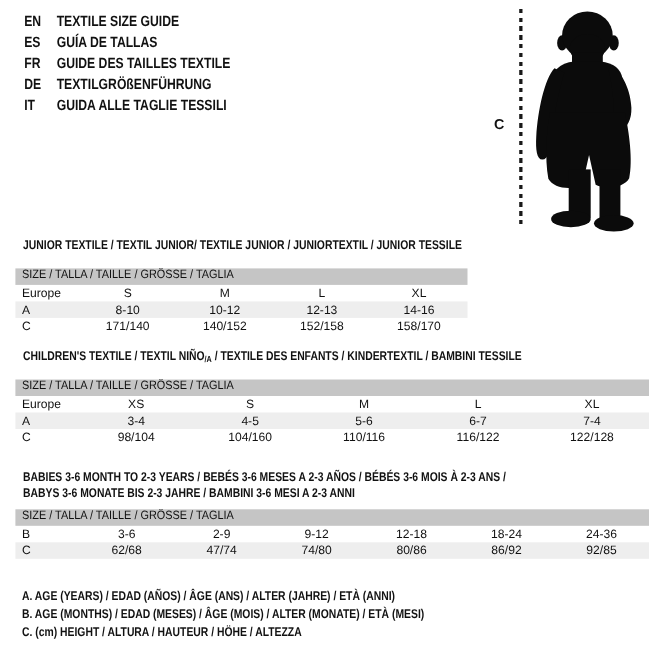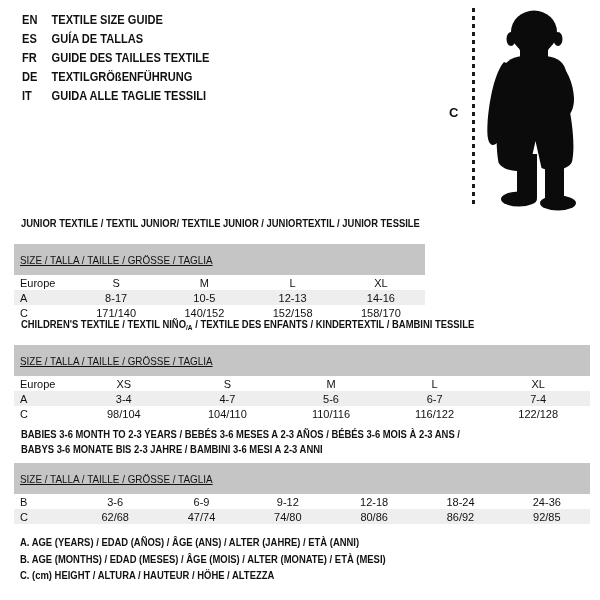--- a/index.html
+++ b/index.html
@@ -25,22 +25,22 @@
   .height-label { left:449px; top:105px; font-weight:700; font-size:13px; }
   .baby-svg { left:478px; top:6px; }
 
   
   .tbl-title { left:21px; font-weight:700; font-size:11.5px; line-height:15px; }
   .tbl-title sub { font-size:8px; vertical-align:-2px; }
 
   
   .size-table { left:14px; font-size:11px; }
   .st-header {
-    height:31px; background:#c5c5c5; display:flex; align-items:center;
-    padding-left:6px; box-sizing:border-box;text-decoration:underline;
+    height:15px; background:#c5c5c5; display:flex; 
+    padding-left:6px; box-sizing:border-box;
   }
   .st-header span { transform:scaleX(0.9); transform-origin:0 50%; white-space:nowrap; }
   .st-row { height:15px; display:flex; align-items:center; }
   .st-row.shaded { background:#eeeeee; }
   .st-label { width:58px; flex:0 0 58px; padding-left:6px; box-sizing:border-box; }
   .st-cell { flex:1; text-align:center; }
 
   
   .legend { left:20px; top:534px; font-weight:700; font-size:11.5px; }
   .legend-line { line-height:16.5px; }
@@ -107,22 +107,22 @@
   </div>
   <div class="st-row">
     <span class="st-label">Europe</span>
     <span class="st-cell">S</span>
     <span class="st-cell">M</span>
     <span class="st-cell">L</span>
     <span class="st-cell">XL</span>
   </div>
   <div class="st-row shaded">
     <span class="st-label">A</span>
-    <span class="st-cell">8-17</span>
-    <span class="st-cell">10-5</span>
+    <span class="st-cell">8-10</span>
+    <span class="st-cell">10-12</span>
     <span class="st-cell">12-13</span>
     <span class="st-cell">14-16</span>
   </div>
   <div class="st-row">
     <span class="st-label">C</span>
     <span class="st-cell">171/140</span>
     <span class="st-cell">140/152</span>
     <span class="st-cell">152/158</span>
     <span class="st-cell">158/170</span>
   </div>
@@ -139,47 +139,47 @@
     <span class="st-label">Europe</span>
     <span class="st-cell">XS</span>
     <span class="st-cell">S</span>
     <span class="st-cell">M</span>
     <span class="st-cell">L</span>
     <span class="st-cell">XL</span>
   </div>
   <div class="st-row shaded">
     <span class="st-label">A</span>
     <span class="st-cell">3-4</span>
-    <span class="st-cell">4-7</span>
+    <span class="st-cell">4-5</span>
     <span class="st-cell">5-6</span>
     <span class="st-cell">6-7</span>
     <span class="st-cell">7-4</span>
   </div>
   <div class="st-row">
     <span class="st-label">C</span>
     <span class="st-cell">98/104</span>
-    <span class="st-cell">104/110</span>
+    <span class="st-cell">104/160</span>
     <span class="st-cell">110/116</span>
     <span class="st-cell">116/122</span>
     <span class="st-cell">122/128</span>
   </div>
 </div>
 
 <div class="abs tbl-title cond" style="top:427px;">
   <div>BABIES 3-6 MONTH TO 2-3 YEARS / BEBÉS 3-6 MESES A 2-3 AÑOS / BÉBÉS 3-6 MOIS À 2-3 ANS /</div>
   <div>BABYS 3-6 MONATE BIS 2-3 JAHRE / BAMBINI 3-6 MESI A 2-3 ANNI</div>
 </div>
 <div class="abs size-table" style="top:463px; width:576px;">
   <div class="st-header">
     <span>SIZE / TALLA / TAILLE / GRÖSSE / TAGLIA</span>
   </div>
   <div class="st-row">
     <span class="st-label">B</span>
     <span class="st-cell">3-6</span>
-    <span class="st-cell">6-9</span>
+    <span class="st-cell">2-9</span>
     <span class="st-cell">9-12</span>
     <span class="st-cell">12-18</span>
     <span class="st-cell">18-24</span>
     <span class="st-cell">24-36</span>
   </div>
   <div class="st-row shaded">
     <span class="st-label">C</span>
     <span class="st-cell">62/68</span>
     <span class="st-cell">47/74</span>
     <span class="st-cell">74/80</span>

